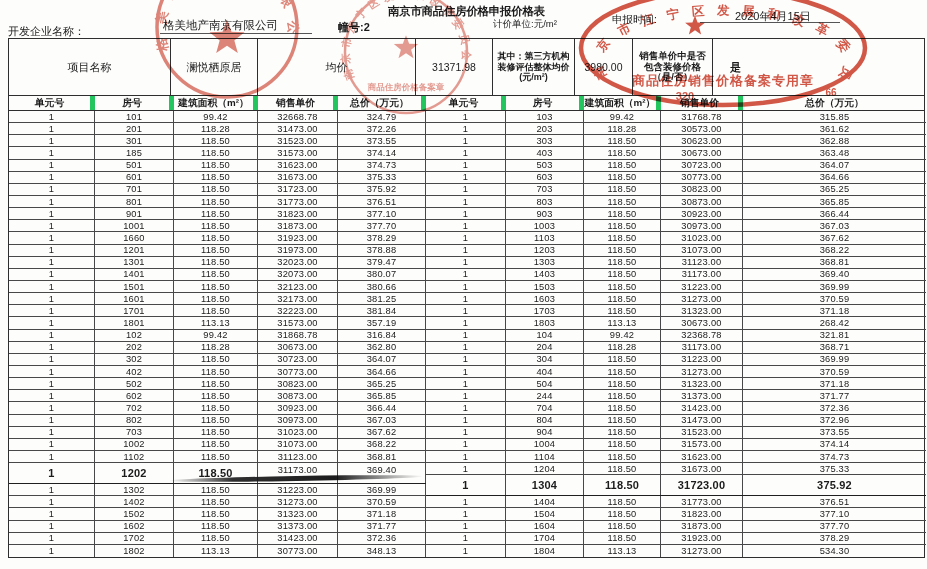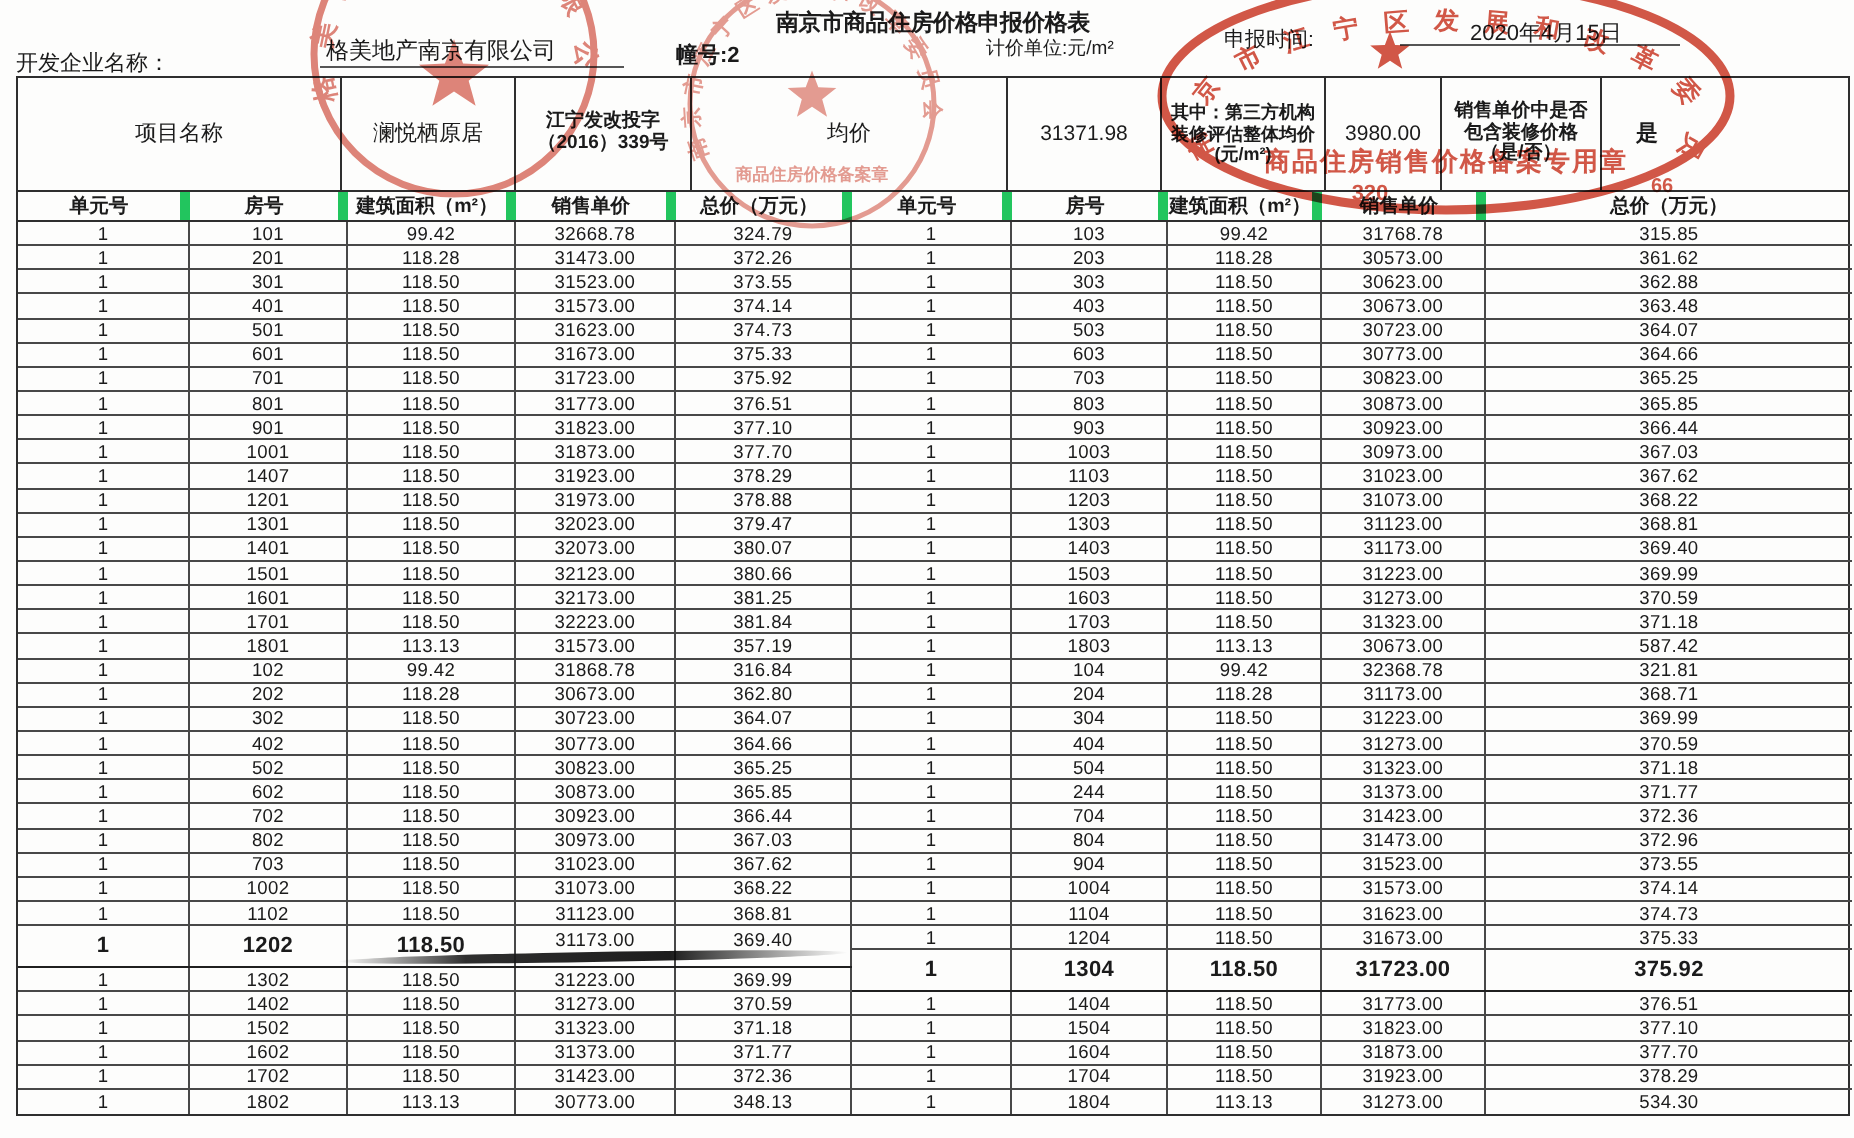--- a/index.html
+++ b/index.html
@@ -60,21 +60,20 @@
   <div class="abs lbl unit-note" style="left:493px;top:18px">计价单位:元/m²</div>
   <div class="abs lbl decl-label" style="left:612px;top:13px">申报时间:</div>
   <div class="abs lbl decl-date" style="left:735px;top:9px">2020年4月15日</div>
   <div class="abs uline" style="left:700px;top:22px;width:140px"></div>
 
   <div class="frame">
 
     <div class="info-row">
       <div class="icell ilabel" style="flex:0 0 162px">项目名称</div>
       <div class="icell ilabel" style="flex:0 0 87px">澜悦栖原居</div>
-      <div class="icell iwrap" style="flex:0 0 88px">江宁发改投字（2016）339号</div>
       <div class="icell ilabel" style="flex:0 0 158px">均价</div>
       <div class="icell ival" style="flex:0 0 77px">31371.98</div>
       <div class="icell ismall" style="flex:0 0 82px">其中：第三方机构装修评估整体均价(元/m²)</div>
       <div class="icell ival" style="flex:0 0 58px">3980.00</div>
       <div class="icell iwrap" style="flex:0 0 80px">销售单价中是否包含装修价格（是/否）</div>
       <div class="icell iyes last" style="flex:0 0 45px">是</div>
     </div>
 
     <div class="hdr-row">
       <div class="hcell" style="flex:0 0 86px">单元号</div>
@@ -107,21 +106,21 @@
           </div>
           <div class="trow">
             <div class="dcell" style="flex: 0 0 86px;">1</div>
             <div class="dcell" style="flex: 0 0 79px;">301</div>
             <div class="dcell" style="flex: 0 0 84px;">118.50</div>
             <div class="dcell" style="flex: 0 0 80px;">31523.00</div>
             <div class="dcell" style="flex: 0 0 88px;">373.55</div>
           </div>
           <div class="trow">
             <div class="dcell" style="flex: 0 0 86px;">1</div>
-            <div class="dcell" style="flex: 0 0 79px;">401</div>
+            <div class="dcell" style="flex: 0 0 79px;">185</div>
             <div class="dcell" style="flex: 0 0 84px;">118.50</div>
             <div class="dcell" style="flex: 0 0 80px;">31573.00</div>
             <div class="dcell" style="flex: 0 0 88px;">374.14</div>
           </div>
           <div class="trow">
             <div class="dcell" style="flex: 0 0 86px;">1</div>
             <div class="dcell" style="flex: 0 0 79px;">501</div>
             <div class="dcell" style="flex: 0 0 84px;">118.50</div>
             <div class="dcell" style="flex: 0 0 80px;">31623.00</div>
             <div class="dcell" style="flex: 0 0 88px;">374.73</div>
@@ -156,21 +155,21 @@
           </div>
           <div class="trow">
             <div class="dcell" style="flex: 0 0 86px;">1</div>
             <div class="dcell" style="flex: 0 0 79px;">1001</div>
             <div class="dcell" style="flex: 0 0 84px;">118.50</div>
             <div class="dcell" style="flex: 0 0 80px;">31873.00</div>
             <div class="dcell" style="flex: 0 0 88px;">377.70</div>
           </div>
           <div class="trow">
             <div class="dcell" style="flex: 0 0 86px;">1</div>
-            <div class="dcell" style="flex: 0 0 79px;">1407</div>
+            <div class="dcell" style="flex: 0 0 79px;">1660</div>
             <div class="dcell" style="flex: 0 0 84px;">118.50</div>
             <div class="dcell" style="flex: 0 0 80px;">31923.00</div>
             <div class="dcell" style="flex: 0 0 88px;">378.29</div>
           </div>
           <div class="trow">
             <div class="dcell" style="flex: 0 0 86px;">1</div>
             <div class="dcell" style="flex: 0 0 79px;">1201</div>
             <div class="dcell" style="flex: 0 0 84px;">118.50</div>
             <div class="dcell" style="flex: 0 0 80px;">31973.00</div>
             <div class="dcell" style="flex: 0 0 88px;">378.88</div>
@@ -463,21 +462,21 @@
             <div class="dcell" style="flex: 0 0 78px;">1703</div>
             <div class="dcell" style="flex: 0 0 77px;">118.50</div>
             <div class="dcell" style="flex: 0 0 82px;">31323.00</div>
             <div class="dcell" style="flex: 0 0 183px;">371.18</div>
           </div>
           <div class="trow">
             <div class="dcell" style="flex: 0 0 80px;">1</div>
             <div class="dcell" style="flex: 0 0 78px;">1803</div>
             <div class="dcell" style="flex: 0 0 77px;">113.13</div>
             <div class="dcell" style="flex: 0 0 82px;">30673.00</div>
-            <div class="dcell" style="flex: 0 0 183px;">587.42</div>
+            <div class="dcell" style="flex: 0 0 183px;">268.42</div>
           </div>
           <div class="trow">
             <div class="dcell" style="flex: 0 0 80px;">1</div>
             <div class="dcell" style="flex: 0 0 78px;">104</div>
             <div class="dcell" style="flex: 0 0 77px;">99.42</div>
             <div class="dcell" style="flex: 0 0 82px;">32368.78</div>
             <div class="dcell" style="flex: 0 0 183px;">321.81</div>
           </div>
           <div class="trow">
             <div class="dcell" style="flex: 0 0 80px;">1</div>

